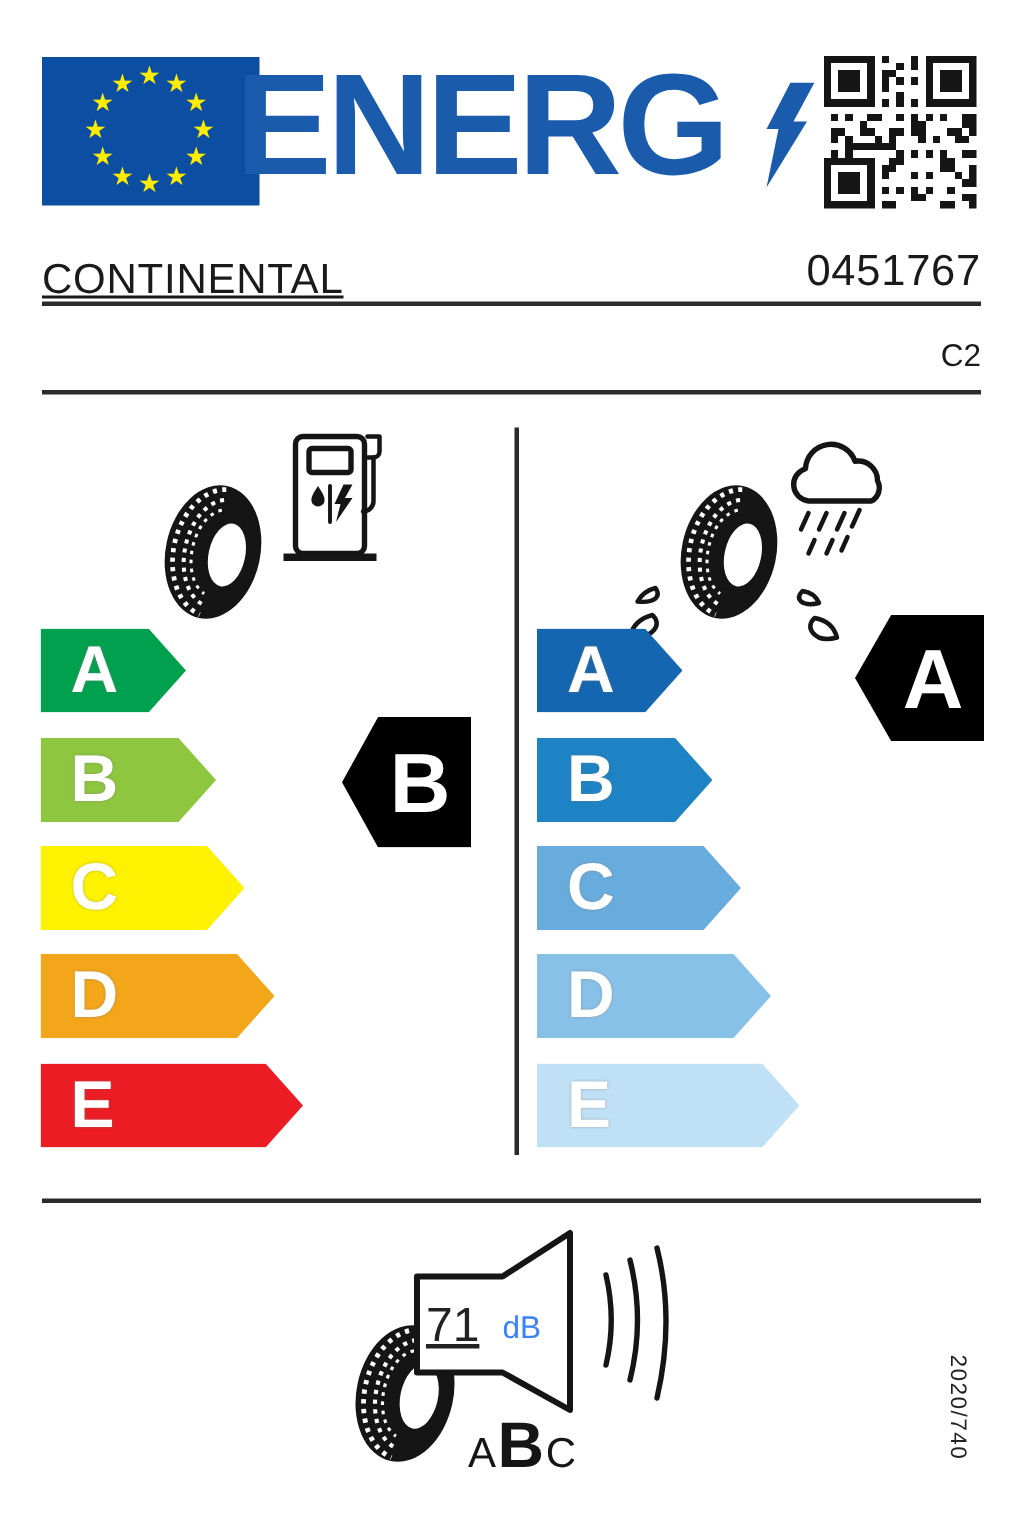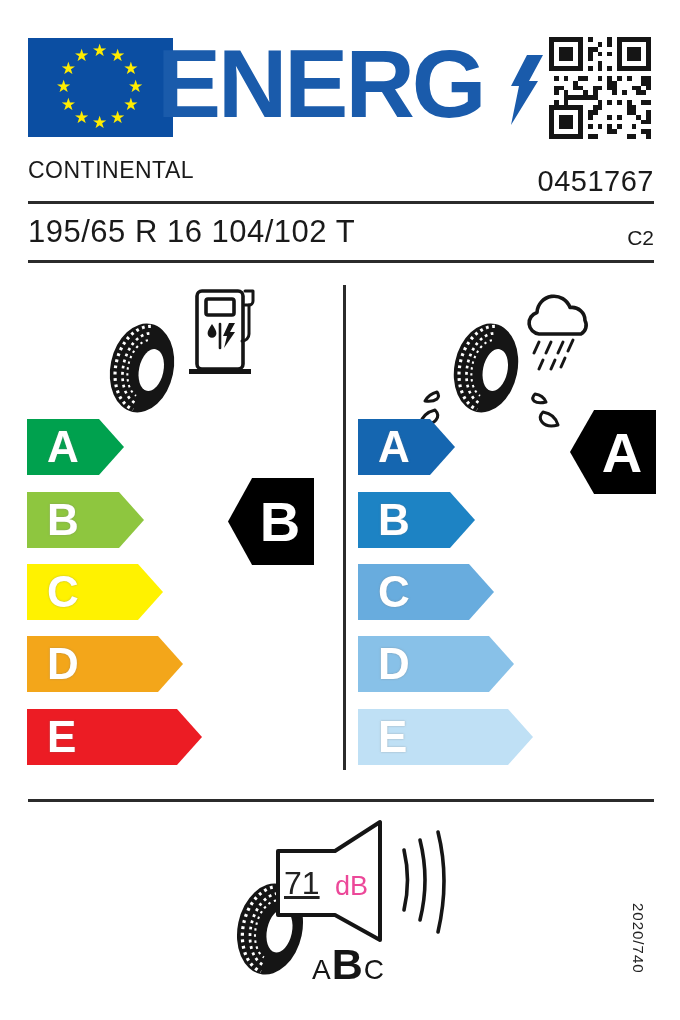--- a/index.html
+++ b/index.html
@@ -10,21 +10,21 @@
   
   #eu-flag{left:28px;top:38px;width:145px;height:99px;background:#0b4ea2;}
   #eu-flag .star{position:absolute;font-size:17px;line-height:17px;color:#ffec00;}
   #energ-text{left:157px;top:36px;font-size:96px;line-height:96px;font-weight:bold;
               letter-spacing:-3px;color:#1a5bab;}
   #bolt{left:503px;top:55px;}
   #qr{left:549px;top:37px;}
 
   
   .rule{left:28px;width:626px;height:3px;background:#2b2b2b;}
-  #brand{left:28px;top:158px;font-size:23px;line-height:25px;letter-spacing:.5px;}
+  #brand{left:28px;top:173px;font-size:28px;line-height:25px;letter-spacing:.5px;text-decoration:underline;}
   #type-id{right:26px;top:169px;font-size:29px;line-height:25px;letter-spacing:.5px;}
   #size-row{left:28px;top:214px;font-size:31px;line-height:36px;letter-spacing:.5px;}
   #tyre-class{right:26px;top:226px;font-size:21px;line-height:24px;}
 
   
   #divider{left:343px;top:285px;width:3px;height:485px;background:#2b2b2b;}
 
   .arrow{position:absolute;height:56px;line-height:56px;
          clip-path:polygon(0 0,calc(100% - 25px) 0,100% 50%,calc(100% - 25px) 100%,0 100%);
          color:#fff;font-size:44px;font-weight:bold;padding-left:20px;box-sizing:border-box;
@@ -35,21 +35,21 @@
   .w0{width:97px}.w1{width:117px}.w2{width:136px}.w3{width:156px}.w4{width:175px}
 
   .indicator{position:absolute;background:#000;color:#fff;font-weight:bold;
              clip-path:polygon(0 50%,28% 0,100% 0,100% 100%,28% 100%);
              display:flex;align-items:center;justify-content:center;}
   #fuel-indicator{left:228px;top:478px;width:86px;height:87px;font-size:56px;padding-left:18px;box-sizing:border-box;}
   #wet-indicator{left:570px;top:410px;width:86px;height:84px;font-size:56px;padding-left:18px;box-sizing:border-box;}
 
   
   #noise-value{left:284px;top:866px;font-size:32px;line-height:34px;color:#222;text-decoration:underline;}
-  #noise-unit{left:335px;top:872px;font-size:27px;line-height:28px;color:#ec4899;}
+  #noise-unit{left:335px;top:872px;font-size:21px;line-height:28px;color:#3b82f6;}
   #noise-abc{left:312px;top:940px;display:flex;align-items:baseline;color:#151515;letter-spacing:1px;}
   #noise-abc .s{font-size:28px;}
   #noise-abc .b{font-size:43px;font-weight:bold;}
 
   #regulation{right:33px;top:903px;writing-mode:vertical-rl;font-size:15px;
               letter-spacing:1px;color:#222;}
   svg{display:block;}
 </style>
 </head>
 <body>
@@ -281,21 +281,20 @@
       <rect x="9" y="20" width="1" height="1" fill="#151515"></rect>
       <rect x="16" y="20" width="1" height="1" fill="#151515"></rect>
       <rect x="17" y="20" width="1" height="1" fill="#151515"></rect>
       <rect x="20" y="20" width="1" height="1" fill="#151515"></rect>
     </svg>
 
   <div class="abs" id="brand">CONTINENTAL</div>
   <div class="abs" id="type-id">0451767</div>
   <div class="abs rule" style="top:201px"></div>
 
-  <div class="abs" id="size-row">195/65 R 16 104/102 T</div>
   <div class="abs" id="tyre-class">C2</div>
   <div class="abs rule" style="top:260px"></div>
 
   <div class="abs" id="divider"></div>
 
   <svg class="abs" style="left:85px;top:282px" width="175" height="150" viewBox="0 0 175 150">
     <use href="#tyre-icon" x="16" y="30" width="82" height="112"></use>
     <g stroke="#151515" stroke-width="3.6" fill="none" stroke-linejoin="round" stroke-linecap="round">
       <rect x="112" y="9" width="46" height="78" rx="5" fill="#fff"></rect>
       <rect x="121" y="17" width="28" height="16" rx="2"></rect>

